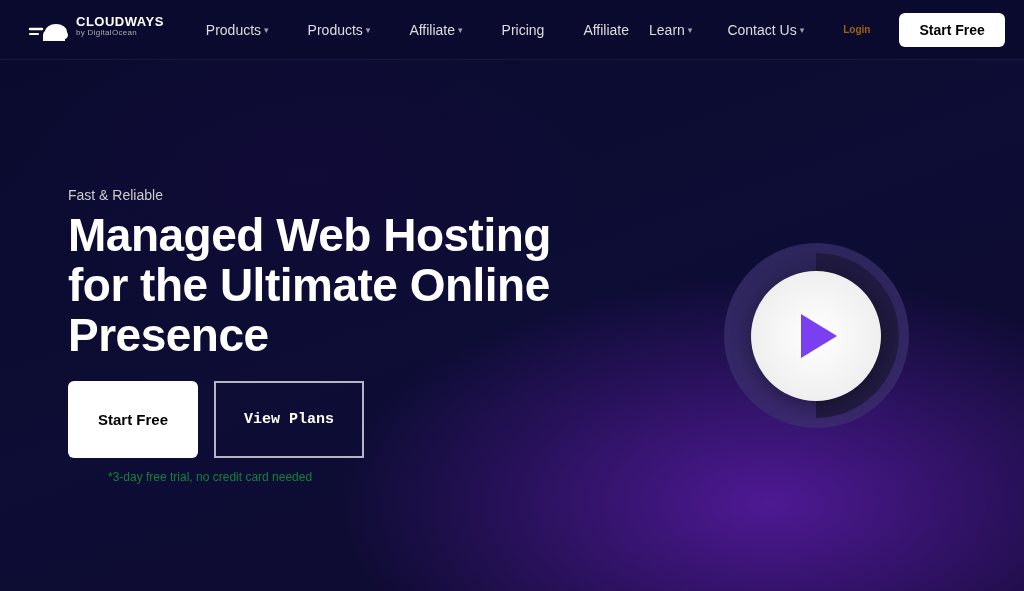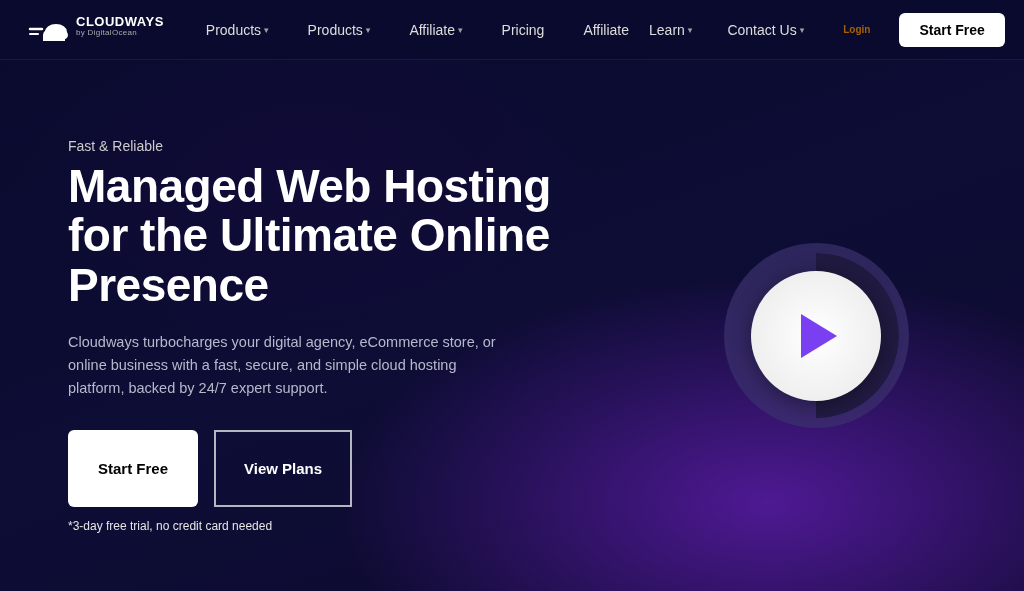--- a/index.html
+++ b/index.html
@@ -179,25 +179,27 @@
 
     .btn-view-plans {
       background: transparent;
       color: #fff;
       border: 2px solid rgba(255,255,255,0.7);
       border-radius: 0;
       font-size: 15px;
       font-weight: 700;
       padding: 28px 28px;
       cursor: pointer;
+      font-family: Liberation Mono, monospace;
     }
 
     .hero-disclaimer {
       font-size: 12px;
-      color: #e5e5e5;
+      color: #15803d;
+      margin-left: 40px;
     }
 
     
     .video-play-area {
       display: flex;
       align-items: center;
       justify-content: center;
       flex-shrink: 0;
       position: relative;
       width: 200px;
@@ -316,21 +318,20 @@
     </div>
     <button class="btn-login">Login</button>
     <button class="btn-start-free-nav">Start Free</button>
   </div>
 </nav>
 
 <section class="hero">
   <div class="hero-content">
     <p class="hero-eyebrow">Fast &amp; Reliable</p>
     <h1 class="hero-heading">Managed Web Hosting for the Ultimate Online Presence</h1>
-    <p class="hero-description">Cloudways turbocharges your digital agency, eCommerce store, or online business with a fast, secure, and simple cloud hosting platform, backed by 24/7 expert support.</p>
     <div class="hero-buttons">
       <button class="btn-start-free-hero">Start Free</button>
       <button class="btn-view-plans">View Plans</button>
     </div>
     <p class="hero-disclaimer">*3-day free trial, no credit card needed</p>
   </div>
 
   <div class="video-play-area">
     <div class="video-outer-ring">
       <div class="video-dark-half"></div>

